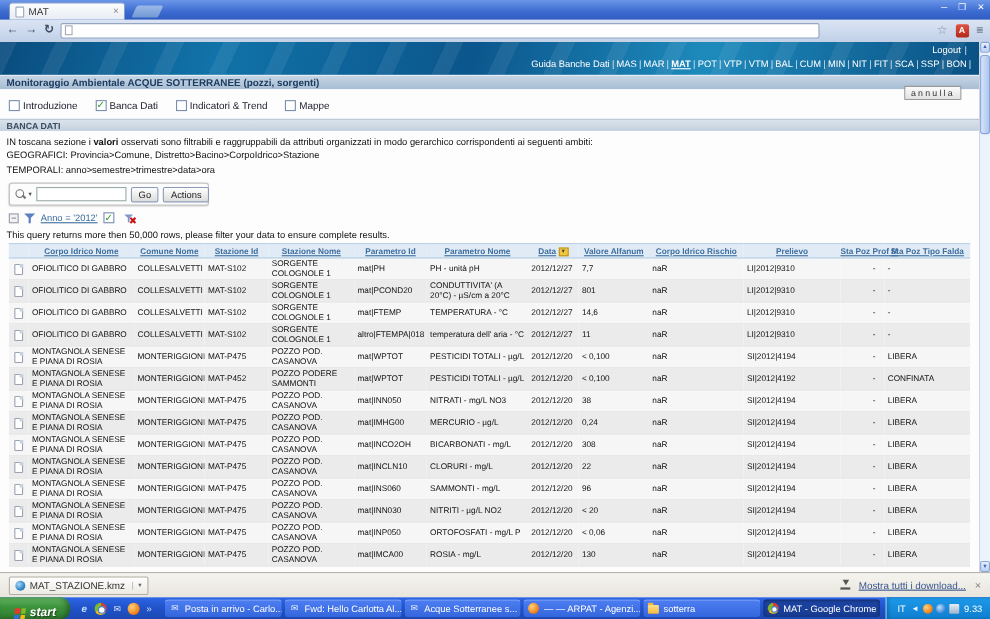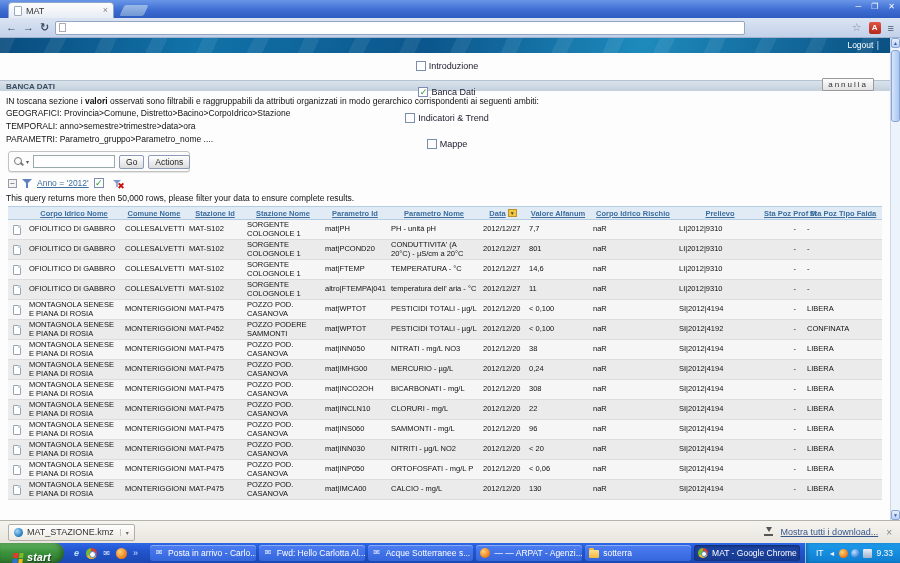--- a/index.html
+++ b/index.html
@@ -32,39 +32,39 @@
   .tool-right{ display:flex; align-items:center; gap:7px; margin-left:auto; }
   .star{ color:#8a93a3; font-size:11px; }
   .ext{ width:12px; height:12px; border-radius:2px; background:linear-gradient(#e05545,#b22819);
         color:#fff; font-size:8px; text-align:center; line-height:12px; font-weight:bold;}
   .menu{ color:#4a5568; font-size:11px; font-weight:bold; letter-spacing:0; }
 
   
   .viewport{ position:absolute; top:38px; left:0; right:0; height:482px; background:#fff; }
   .pagebody{ position:absolute; top:0; left:0; right:10px; bottom:0; overflow:hidden; background:#fdfdfd; }
 
-  .banner{ height:15px; position:relative; color:#fff; overflow:hidden;
+  .banner{ height:30px; position:relative; color:#fff; overflow:hidden;
            background:linear-gradient(105deg,#0a4c7e 0%,#1173a9 22%,#0b568c 48%,#1e8abc 72%,#0a5083 100%);padding-left:42px; }
   .banner::after{ content:""; position:absolute; inset:0;
            background:repeating-linear-gradient(115deg, rgba(255,255,255,.07) 0 14px, transparent 14px 46px); }
   .logout-row{ position:relative; z-index:1; text-align:right; font-size:8.5px; padding:2px 10px 0 0; }
   .logout-row a{ color:#fff; text-decoration:none; }
   .nav-row{ position:relative; z-index:1; text-align:right; font-size:8.5px; padding:3px 6px 0 0; white-space:nowrap; }
   .nav-row a{ color:#fff; text-decoration:none; margin:0 1px; }
   .nav-row a.active{ font-weight:bold; text-decoration:underline; }
   .navsep{ color:#d6e4ef; margin:0 1px; }
 
   .pagetitle{ height:13px; background:linear-gradient(#c6d5e5,#a7bdd3); border-top:1px solid #e2ebf3;
               font-size:9px; font-weight:bold; color:#1d3c60; padding:1px 0 0 6px; }
 
   .annulla{ position:absolute; top:40px; right:16px; height:13px; border:1px solid #9a9a9a;
             background:linear-gradient(#fbfbfb,#e2e2e2); font-size:8px; letter-spacing:2px;
             color:#333; padding:1px 5px; border-radius:1px; }
 
-  .vtabs{ margin:8px 4px 0 8px; height:13px; display:flex; gap:16px; align-items:center; font-size:9px; color:#223;flex-direction:column; }
+  .vtabs{ margin:8px 4px 0 8px; height:13px; display:flex; gap:16px; align-items:center; font-size:9px; color:#223; }
   .vtab{ display:flex; align-items:center; }
   .cb{ width:10px; height:10px; border:1px solid #7a8db0; background:#fff; display:inline-flex;
        align-items:center; justify-content:center; font-size:9px; color:#1e9e1e; margin-right:3px; line-height:9px;}
 
   .sectionbar{ margin-top:6px; height:11px; background:linear-gradient(#dae3ec,#c3d0dd);
                border-top:1px solid #b4c3d1; font-size:8px; font-weight:bold; color:#394b5e; padding:1px 0 0 6px; }
 
   .intro{ margin:5px 0 0 6px; font-size:8.5px; color:#111; height:11px; white-space:nowrap; }
   .ambiti{ margin-left:6px; }
   .ambito{ font-size:8.5px; color:#111; line-height:13px; white-space:nowrap; }
@@ -228,20 +228,21 @@
     <div class="pagebody">
 
       <div class="banner">
         <div class="logout-row">
           <a href="#">Logout</a>
           <span class="navsep">|</span>
         </div>
         <div class="nav-row"><a href="#">Guida Banche Dati</a><span class="navsep">|</span><a href="#">MAS</a><span class="navsep">|</span><a href="#">MAR</a><span class="navsep">|</span><a href="#" class="active">MAT</a><span class="navsep">|</span><a href="#">POT</a><span class="navsep">|</span><a href="#">VTP</a><span class="navsep">|</span><a href="#">VTM</a><span class="navsep">|</span><a href="#">BAL</a><span class="navsep">|</span><a href="#">CUM</a><span class="navsep">|</span><a href="#">MIN</a><span class="navsep">|</span><a href="#">NIT</a><span class="navsep">|</span><a href="#">FIT</a><span class="navsep">|</span><a href="#">SCA</a><span class="navsep">|</span><a href="#">SSP</a><span class="navsep">|</span><a href="#">BON</a><span class="navsep">|</span></div>
       </div>
 
+      <div class="pagetitle">Monitoraggio Ambientale ACQUE SOTTERRANEE (pozzi, sorgenti)</div>
 
       <button class="annulla">annulla</button>
 
       <div class="vtabs">
           <span class="vtab">
             <span class="cb"></span>
             <span>Introduzione</span>
           </span>
           <span class="vtab">
             <span class="cb">✓</span>
@@ -257,21 +258,20 @@
           </span>
         </div>
 
       <div class="sectionbar">BANCA DATI</div>
 
       <div class="intro"><span>IN toscana sezione i </span><b>valori</b><span> osservati sono filtrabili e raggruppabili da attributi organizzati in modo gerarchico corrispondenti ai seguenti ambiti:</span></div>
 
       <div class="ambiti">
           <div class="ambito">GEOGRAFICI: Provincia&gt;Comune, Distretto&gt;Bacino&gt;CorpoIdrico&gt;Stazione</div>
           <div class="ambito">TEMPORALI: anno&gt;semestre&gt;trimestre&gt;data&gt;ora</div>
-          <div class="ambito">PARAMETRI: Parametro_gruppo&gt;Parametro_nome ....</div>
         </div>
 
       <div class="searchpanel">
         <span class="mag"></span>
         <span class="magcaret">▾</span>
         <input class="searchinput" value="" style="">
         <button class="btn">Go</button>
         <button class="btn">Actions</button>
       </div>
 
@@ -359,21 +359,21 @@
               <td>-</td>
             </tr>
             <tr class="even">
               <td>
                 <span class="docicon"></span>
               </td>
               <td>OFIOLITICO DI GABBRO</td>
               <td>COLLESALVETTI</td>
               <td>MAT-S102</td>
               <td>SORGENTE COLOGNOLE 1</td>
-              <td>altro|FTEMPA|041</td>
+              <td>altro|FTEMPA|018</td>
               <td>temperatura dell' aria - °C</td>
               <td>2012/12/27</td>
               <td>11</td>
               <td>naR</td>
               <td>LI|2012|9310</td>
               <td>-</td>
               <td>-</td>
             </tr>
             <tr class="odd">
               <td>
@@ -530,21 +530,21 @@
             </tr>
             <tr class="even">
               <td>
                 <span class="docicon"></span>
               </td>
               <td>MONTAGNOLA SENESE E PIANA DI ROSIA</td>
               <td>MONTERIGGIONI</td>
               <td>MAT-P475</td>
               <td>POZZO POD. CASANOVA</td>
               <td>mat|IMCA00</td>
-              <td>CALCIO - mg/L</td>
+              <td>ROSIA - mg/L</td>
               <td>2012/12/20</td>
               <td>130</td>
               <td>naR</td>
               <td>SI|2012|4194</td>
               <td>-</td>
               <td>LIBERA</td>
             </tr>
           </tbody>
       </table>
 

